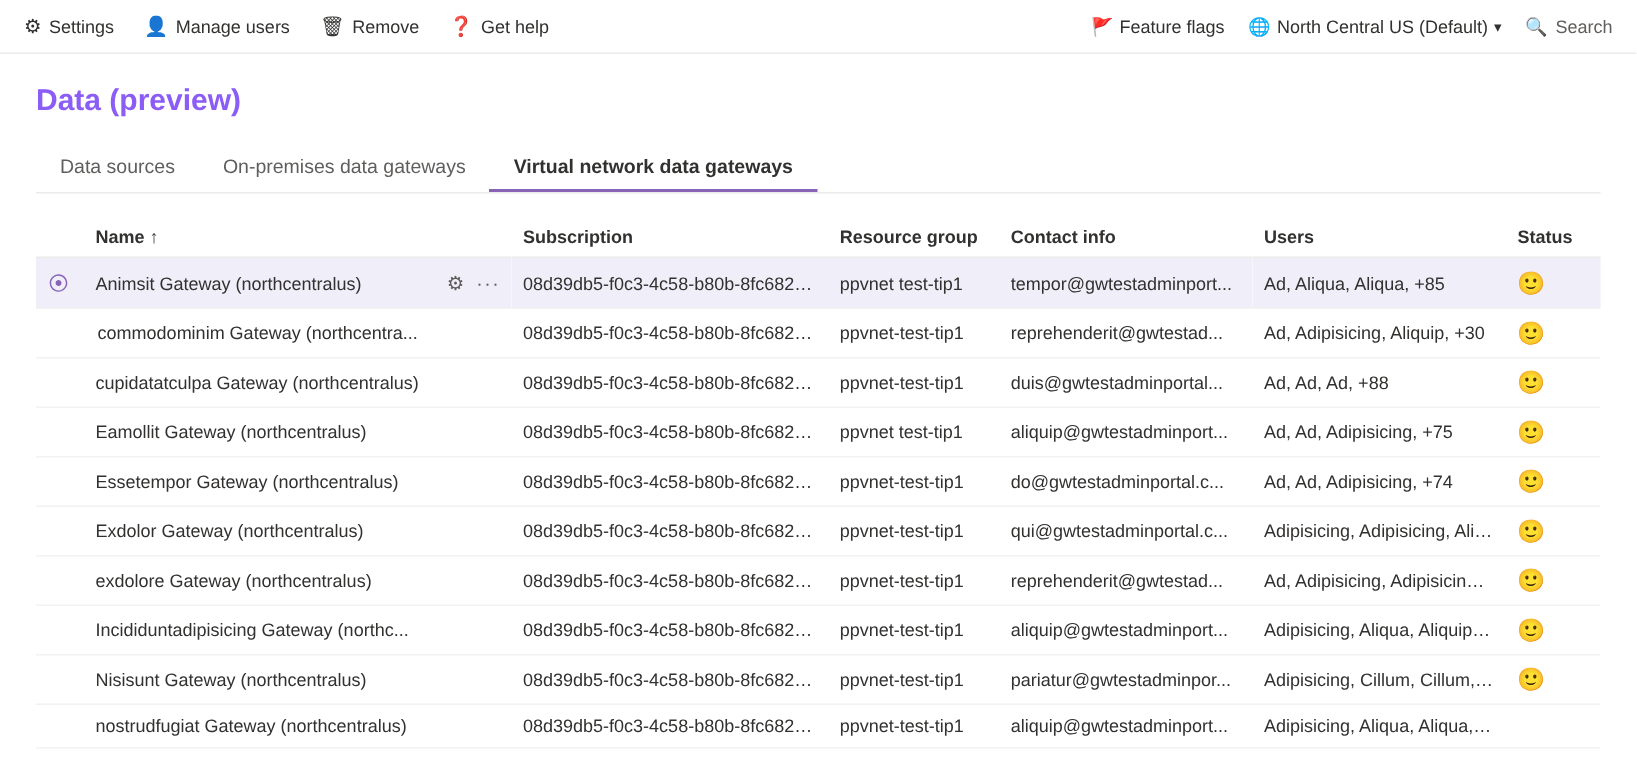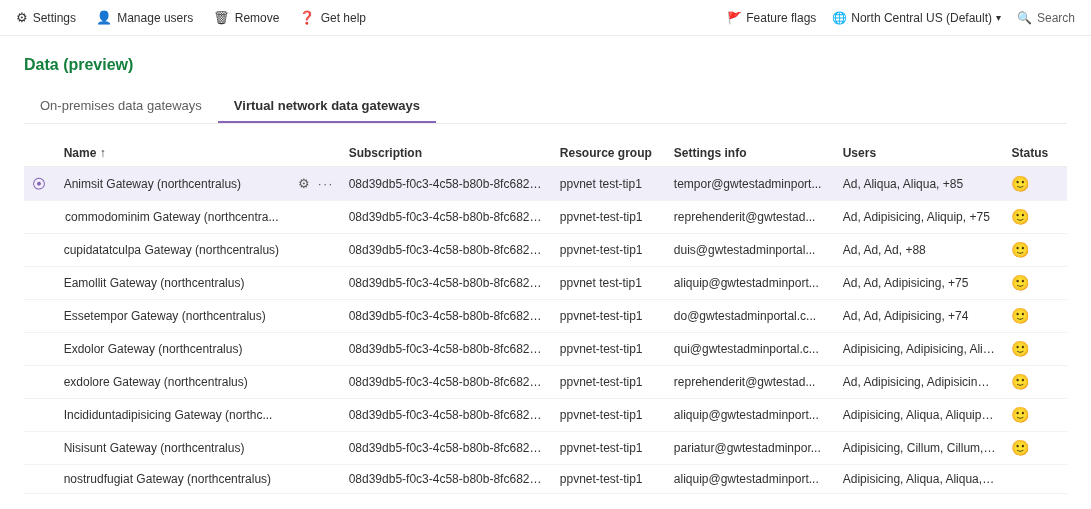--- a/index.html
+++ b/index.html
@@ -57,23 +57,23 @@
     }
     .icon-char {
       font-size: 13px;
     }
 
     
     .page-content {
       padding: 20px 24px 0 24px;
     }
     .page-title {
-      font-size: 16px;
+      font-size: 20px;
       font-weight: 600;
-      color: #15803d;
+      color: #8b5cf6;
       margin-bottom: 16px;
     }
 
     
     .tabs {
       display: flex;
       border-bottom: 1px solid #edebe9;
       margin-bottom: 16px;
       gap: 0;
     }
@@ -207,41 +207,42 @@
       <span>🔍</span>
       <span>Search</span>
     </div>
   </div>
 </div>
 
 <div class="page-content">
   <div class="page-title">Data (preview)</div>
 
   <div class="tabs">
+    <div class="tab">Data sources</div>
     <div class="tab">On-premises data gateways</div>
     <div class="tab active">Virtual network data gateways</div>
   </div>
 
 
   <table class="data-table">
     <thead>
       <tr>
         <th class="col-sel"></th>
         <th class="col-name">
           <span>Name ↑</span>
         </th>
         <th class="col-actions"></th>
         <th class="col-sub">
           <span>Subscription</span>
         </th>
         <th class="col-rg">
           <span>Resource group</span>
         </th>
         <th class="col-contact">
-          <span>Settings info</span>
+          <span>Contact info</span>
         </th>
         <th class="col-users">
           <span>Users</span>
         </th>
         <th class="col-status">
           <span>Status</span>
         </th>
       </tr>
     </thead>
     <tbody id="table-body">
@@ -260,21 +261,21 @@
           <td class="col-users" style="overflow: hidden; text-overflow: ellipsis;">Ad, Aliqua, Aliqua, +85</td>
           <td class="col-status"><span class="status-icon" style="color:#107c10;font-size:15px;">🙂</span></td>
         </tr>
         <tr>
           <td class="col-sel"></td>
           <td class="col-name" style="overflow: hidden; text-overflow: ellipsis; white-space: nowrap; text-align: center;">commodominim Gateway (northcentra...</td>
           <td class="col-actions"></td>
           <td class="col-sub" style="overflow: hidden; text-overflow: ellipsis;">08d39db5-f0c3-4c58-b80b-8fc682cf67c1</td>
           <td class="col-rg">ppvnet-test-tip1</td>
           <td class="col-contact" style="overflow: hidden; text-overflow: ellipsis;">reprehenderit@gwtestad...</td>
-          <td class="col-users" style="overflow: hidden; text-overflow: ellipsis;">Ad, Adipisicing, Aliquip, +75</td>
+          <td class="col-users" style="overflow: hidden; text-overflow: ellipsis;">Ad, Adipisicing, Aliquip, +30</td>
           <td class="col-status"><span class="status-icon" style="color:#107c10;font-size:15px;">🙂</span></td>
         </tr>
         <tr>
           <td class="col-sel"></td>
           <td class="col-name" style="overflow: hidden; text-overflow: ellipsis; white-space: nowrap;">cupidatatculpa Gateway (northcentralus)</td>
           <td class="col-actions"></td>
           <td class="col-sub" style="overflow: hidden; text-overflow: ellipsis;">08d39db5-f0c3-4c58-b80b-8fc682cf67c1</td>
           <td class="col-rg">ppvnet-test-tip1</td>
           <td class="col-contact" style="overflow: hidden; text-overflow: ellipsis;">duis@gwtestadminportal...</td>
           <td class="col-users" style="overflow: hidden; text-overflow: ellipsis;">Ad, Ad, Ad, +88</td>

